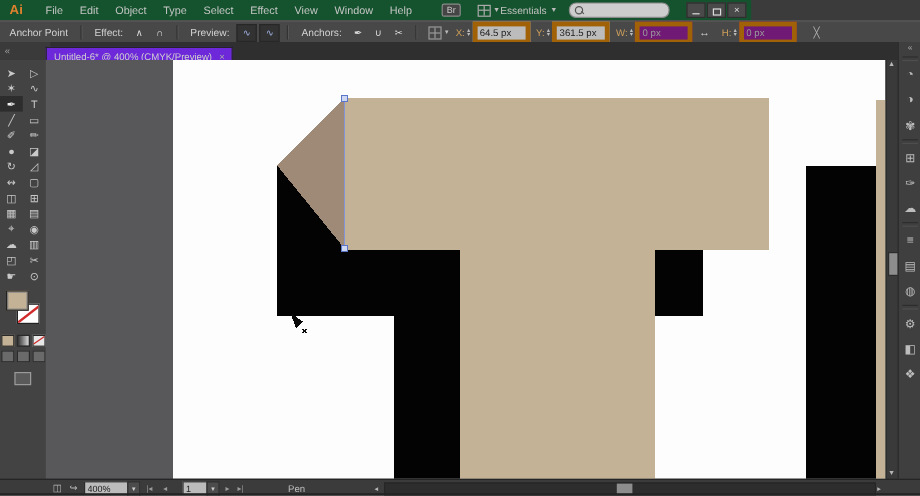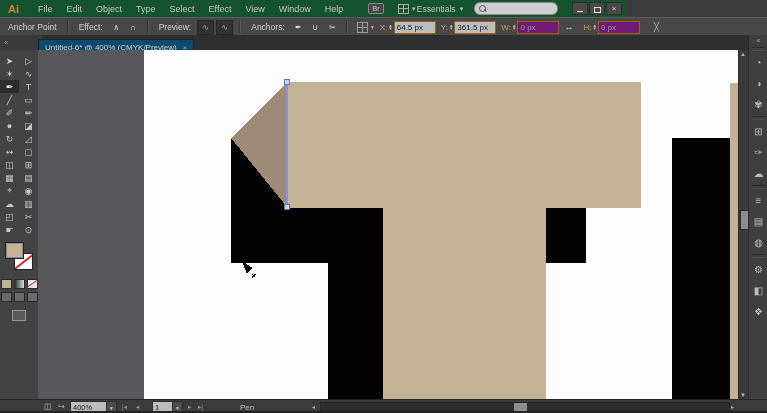--- a/index.html
+++ b/index.html
@@ -34,31 +34,31 @@
   .restglyph{width:5px;height:4px;border:1px solid #ddd;margin-top:2px}
 
   
   .controlbar{left:0;top:17px;width:767px;height:18px;background:#484848;
     border-top:1px solid #5b5b5b;border-bottom:1px solid #2c2c2c;font-size:8.5px;display:flex;align-items:center}
   .cb-label{margin:16px 5px;white-space:nowrap;color:#d2d2d2}
   .cb-btn{width:15px;height:13px;font-size:8px;color:#ddd;margin:0 1px}
   .cb-btn.pressed{background:#323232;border:1px solid #272727;color:#9db0e0}
   .cbsep{width:1px;height:12px;background:#333;border-right:1px solid #575757;margin:0 5px}
   .stepper{display:flex;flex-direction:column;line-height:3px;font-size:4.5px;color:#bbb;margin:0 1px}
-  .pfield{height:11px;background:#bcbcbc;border:1px solid #a16207;color:#1d1d1d;
+  .pfield{height:11px;background:#bcbcbc;border:4px solid #a16207;color:#1d1d1d;
           font-size:8px;width:36px;padding:0 2px;font-family:"Liberation Sans",sans-serif}
   .pfield[disabled]{background:#701a75;color:#9b9b9b}
   .axis{color:#cfa05a;font-size:8px;margin-left:5px}
   .refbox{width:9px;height:9px;border:1px solid #999;margin-left:4px;background:
      linear-gradient(#999,#999) 0 4px/9px 1px no-repeat,linear-gradient(#999,#999) 4px 0/1px 9px no-repeat}
 
   
   .tabbar{left:0;top:35px;width:767px;height:15px;background:#2f2f2f}
   .tbtop{left:0;top:0;width:38px;height:15px;background:#3a3a3a;color:#9a9a9a;font-size:8px;padding-left:4px;display:flex;align-items:center}
-  .tab{left:38px;top:4px;height:14px;background:#0c4a6e;border:1px solid #242424;border-bottom:none;
+  .tab{left:38px;top:4px;height:14px;background:#6d28d9;border:1px solid #242424;border-bottom:none;
        display:flex;align-items:center;font-size:8px;color:#cfcfcf;padding:0 6px;gap:6px}
   .tab-close{color:#aaa;font-size:8px}
 
   
   .toolbar{left:0;top:50px;width:38px;height:349px;background:#434343;border-right:1px solid #323232}
   .tools{display:grid;grid-template-columns:19px 19px;padding-top:4px}
   .tool{height:13px;display:flex;align-items:center;justify-content:center;font-size:9px;color:#c9c9c9}
   .tool.selected{background:#2d2d2d;color:#f0f0f0}
   .swatchblock{position:relative;width:38px;height:34px;margin-top:6px}
   .fillsw{position:absolute;left:5px;top:0;width:17px;height:15px;border:1px solid #222;box-shadow:inset 0 0 0 1px #8a8a8a}

